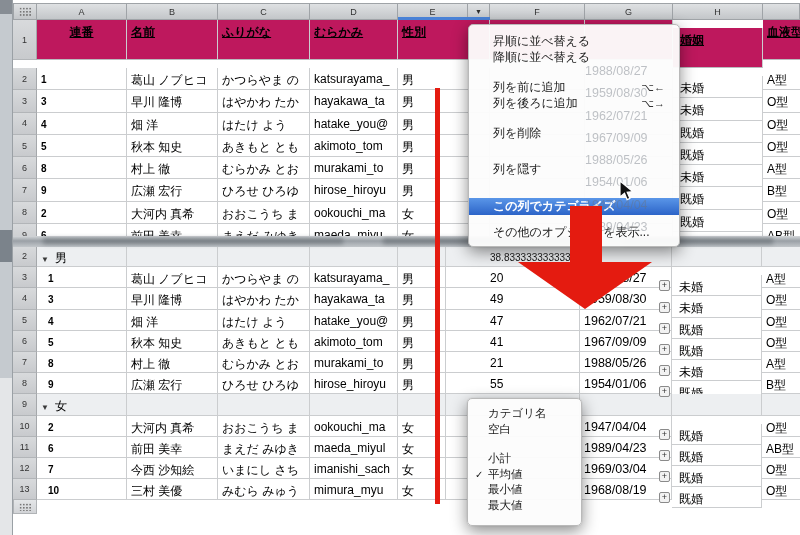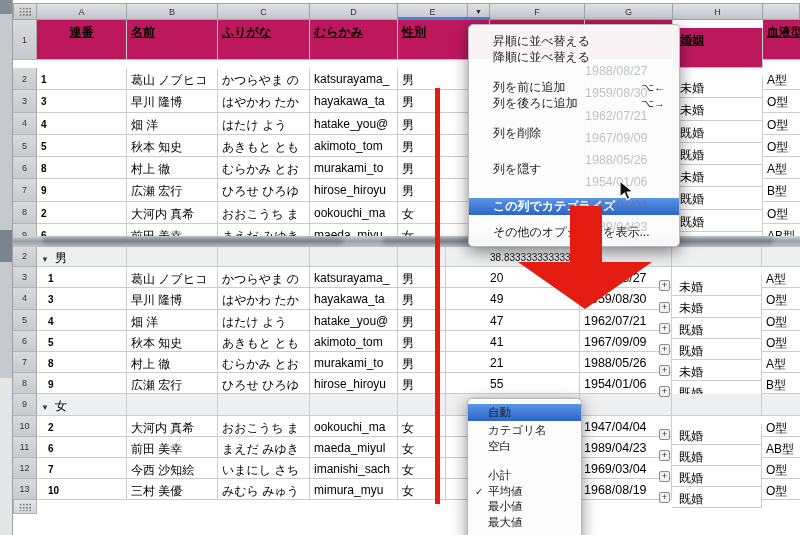--- a/index.html
+++ b/index.html
@@ -421,21 +421,20 @@
     <div class="mi">降順に並べ替える</div>
     <div class="mi mgap14"><span>列を前に追加</span><span class="sc">⌥←</span></div>
     <div class="mi"><span>列を後ろに追加</span><span class="sc">⌥→</span></div>
     <div class="mi mgap14">列を削除</div>
     <div class="mi mgap10">列を隠す</div>
     <div class="mi hl mgap21">この列でカテゴライズ</div>
     <div class="mi mgap9">その他のオプションを表示...</div>
   </div>
 
   <div class="menu menu2">
-    <div class="m2i hl">自動</div>
     <div class="m2i" style="margin-top:2px">カテゴリ名</div>
     <div class="m2i">空白</div>
     <div class="m2gap"></div>
     <div class="m2i">小計</div>
     <div class="m2i"><span class="chk">✓</span><span>平均値</span></div>
     <div class="m2i">最小値</div>
     <div class="m2i">最大値</div>
   </div>
 
   <div class="annot redline"></div>

